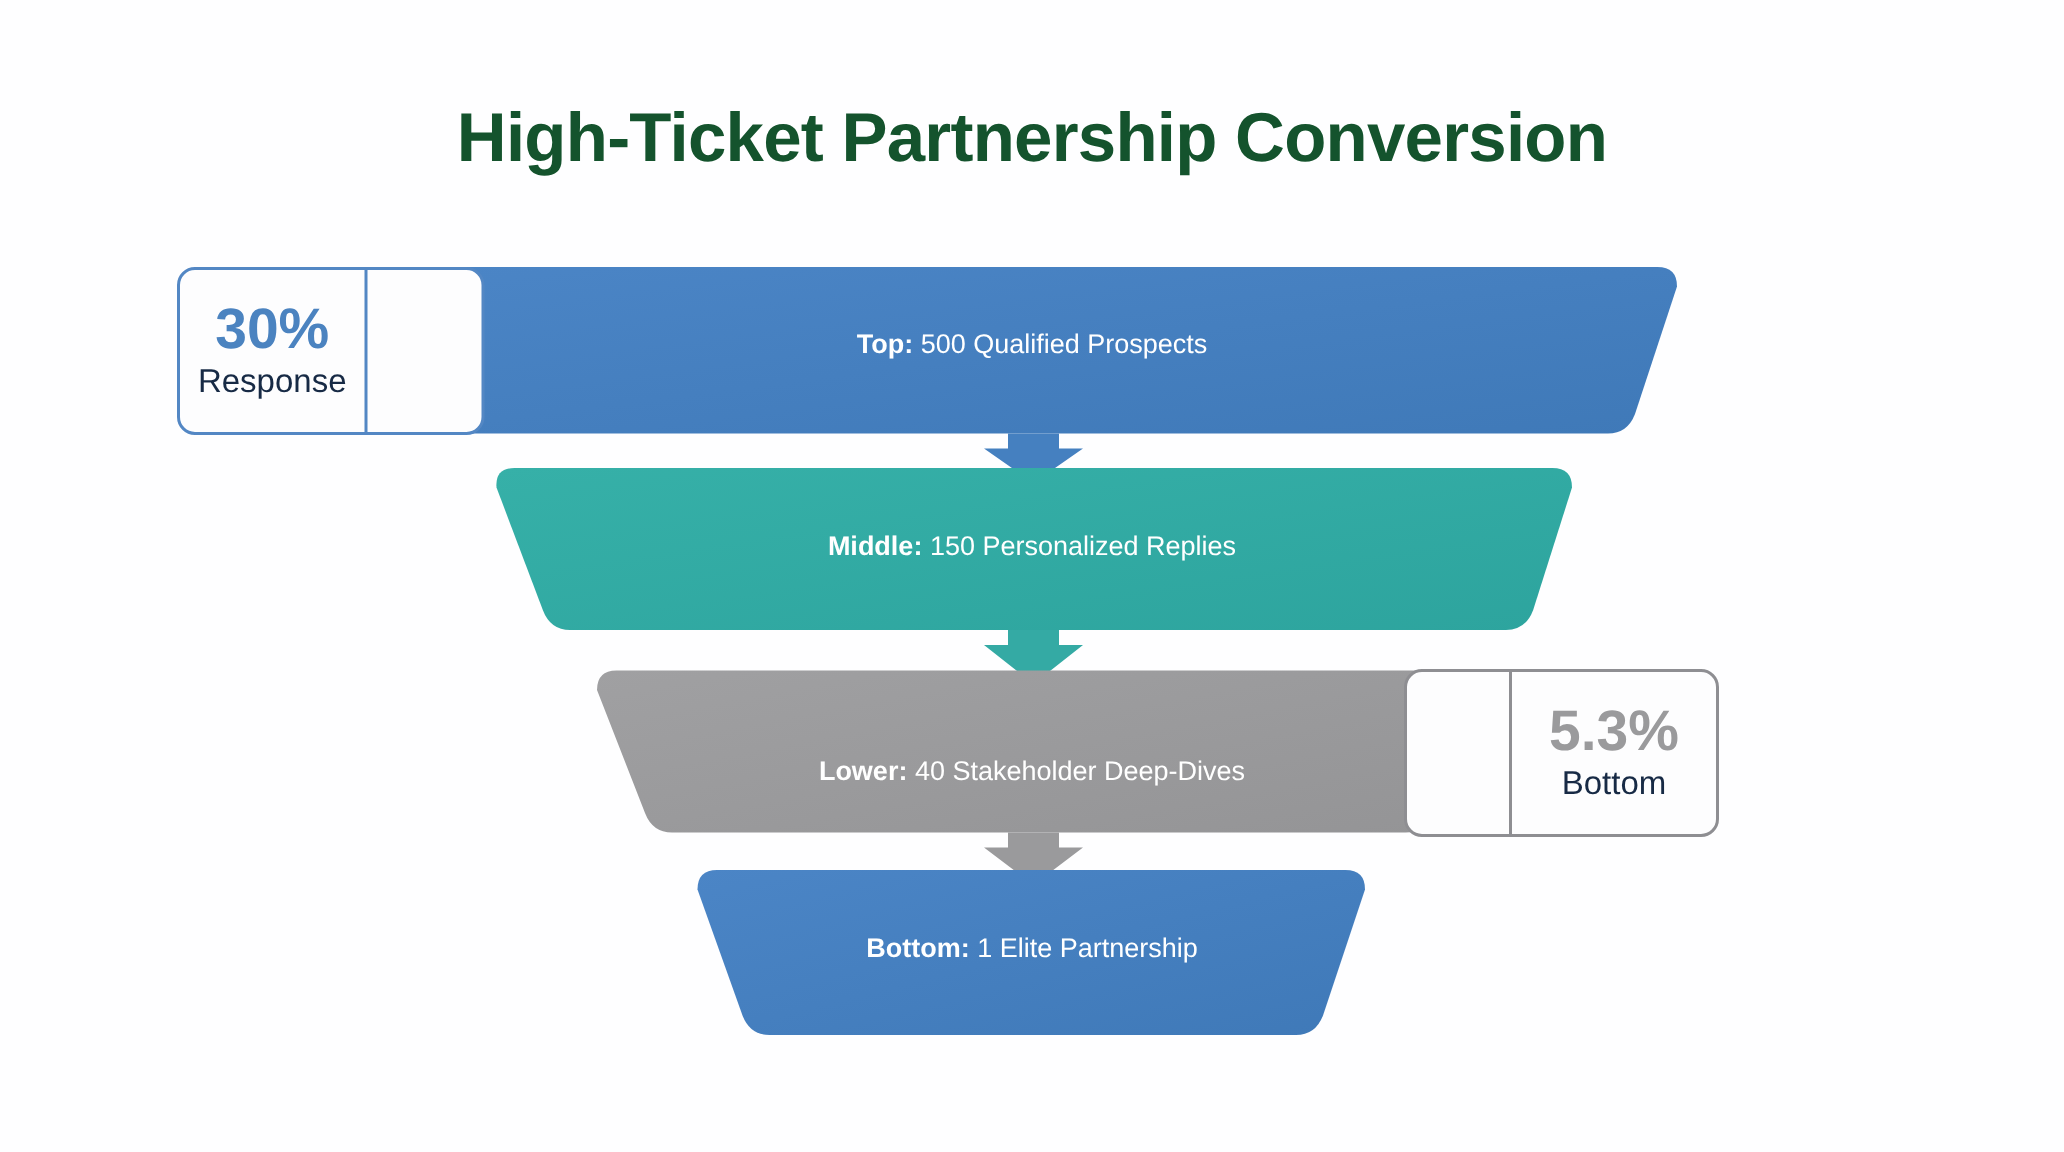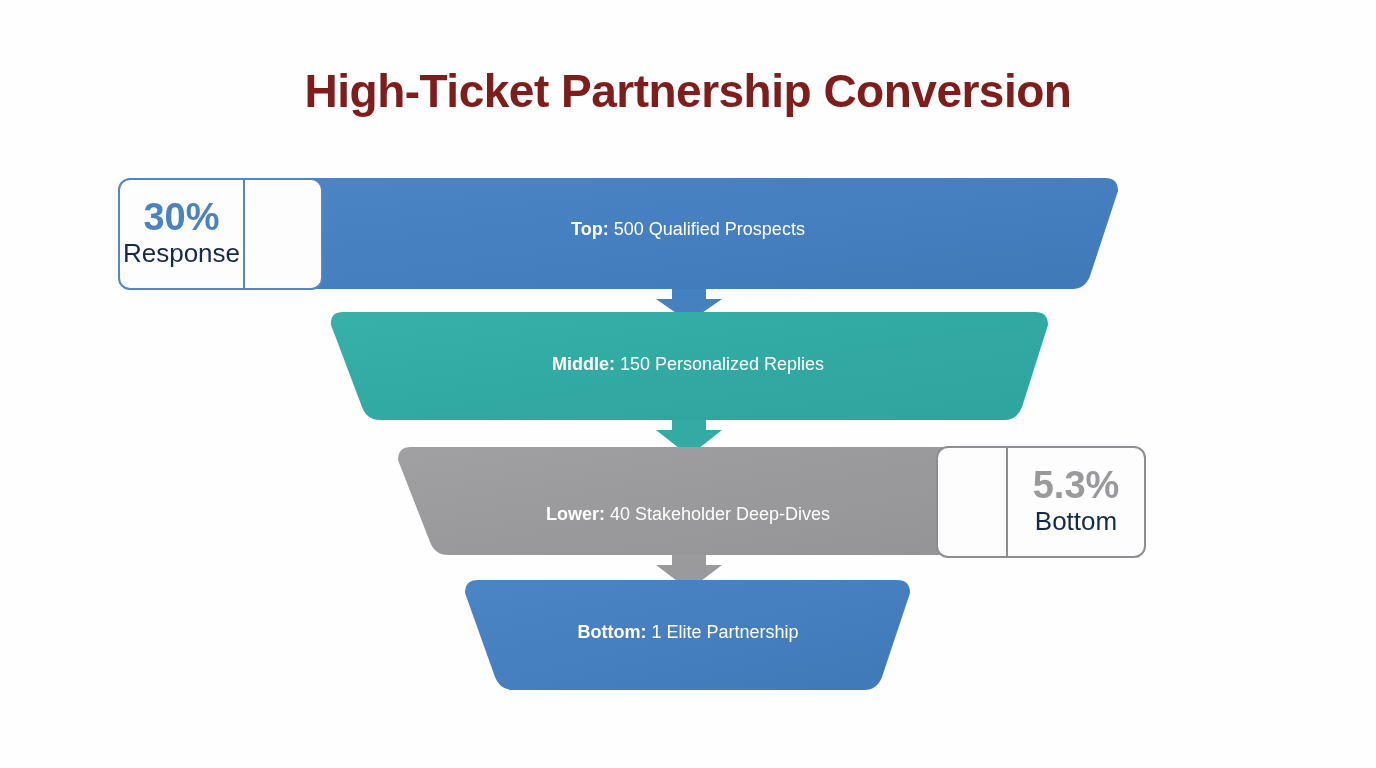--- a/index.html
+++ b/index.html
@@ -20,21 +20,21 @@
     background: #fefeff;
   }
   .title {
     position: absolute;
     left: 0;
     top: 64px;
     width: 1376px;
     text-align: center;
     font-size: 46px;
     font-weight: bold;
-    color: #7f1d1d;
+    color: #14532d;
     letter-spacing: -0.5px;
   }
 
   
   .funnel-svg {
     position: absolute;
     left: 0;
     top: 0;
     width: 1376px;
     height: 768px;
@@ -85,21 +85,21 @@
     flex-direction: column;
     align-items: center;
     justify-content: center;
   }
   .annot .pct {
     font-size: 38px;
     font-weight: bold;
     line-height: 1.05;
   }
   .annot .cap {
-    font-size: 26px;
+    font-size: 22px;
     font-weight: normal;
     color: #172a45;
     line-height: 1.2;
   }
 
   
   .annot-left {
     left: 118px;
     top: 178px;
     width: 205px;

